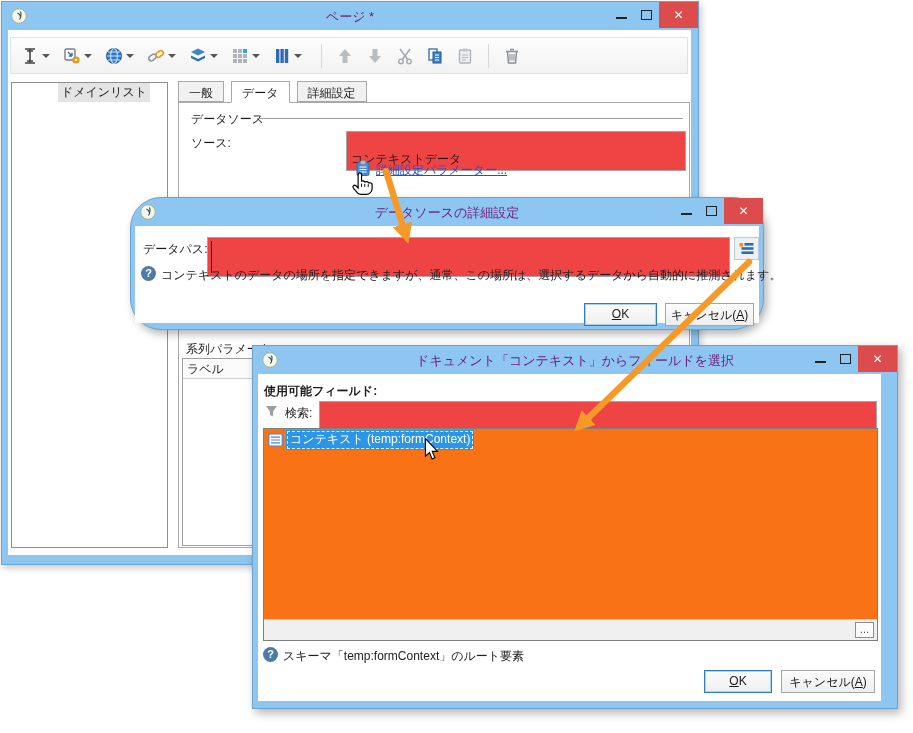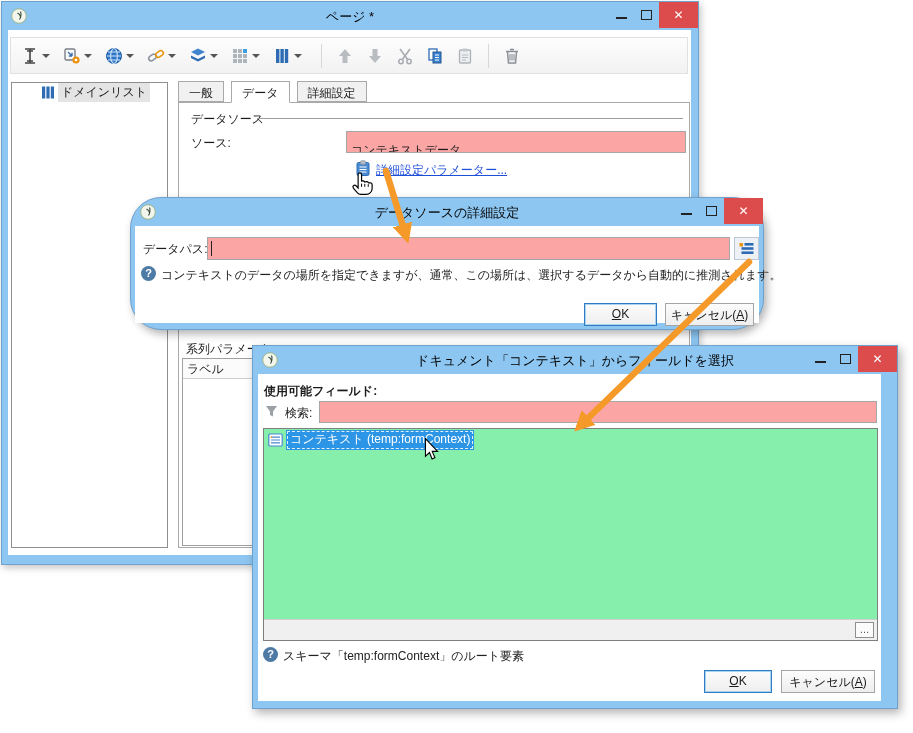--- a/index.html
+++ b/index.html
@@ -7,21 +7,21 @@
     font-family:"Liberation Sans","DejaVu Sans",sans-serif; font-size:12px; color:#1b1b1b; }
   .stage { position:relative; width:913px; height:733px; }
 
   
   .window { position:absolute; background:#8dc6f1; border:1px solid #6fa1cd; }
   .shadow1 { box-shadow:2px 3px 7px rgba(0,0,0,.22); }
   .shadow2 { box-shadow:3px 4px 9px rgba(0,0,0,.30); }
   .titlebar { position:relative; height:28px; }
   .titlebar .app-ico { position:absolute; left:9px; top:6px; width:16px; height:16px; }
   .titlebar .t-text { position:absolute; left:0; right:0; top:6px; text-align:center;
-     font-size:13px; color:#000000; white-space:nowrap; }
+     font-size:13px; color:#701a75; white-space:nowrap; }
   .controls { position:absolute; right:0; top:0; height:27px; display:flex; }
   .wbtn { width:25px; height:26px; position:relative; }
   .wbtn.close { width:39px; background:#dd4c4c; color:#fff; text-align:center;
      font-size:12px; line-height:26px; }
   .glyph-min { position:absolute; left:7px; right:7px; top:15px; border-top:2px solid #222; }
   .glyph-max { position:absolute; left:7px; top:8px; width:11px; height:10px; border:1px solid #222; }
   .client { position:absolute; left:6px; right:7px; top:28px; bottom:9px; background:#fff; }
   .client-thin { left:4px; right:4px; bottom:6px; }
 
   
@@ -33,36 +33,36 @@
   .tb-ico { width:22px; height:24px; display:flex; align-items:center; justify-content:center; }
   .caret { width:0; height:0; border-left:4px solid transparent; border-right:4px solid transparent;
      border-top:4px solid #555; margin:0 4px 0 1px; }
   .tb-sep { width:1px; height:24px; background:#d7d7d7; margin:0 8px; }
   .tb-btn { width:30px; height:26px; display:flex; align-items:center; justify-content:center; }
 
   .treepanel { position:absolute; left:3px; top:52px; width:157px; height:466px;
      background:#fff; border:1px solid #8f8f8f; }
   .tree-row { display:flex; align-items:center; height:19px; white-space:nowrap; }
   .tree-row.r1 { padding-left:5px; margin-top:4px; }
-  .tree-row.r2 { padding-left:29px; }
+  .tree-row.r2 { padding-left:29px;flex-direction:column; }
   .expander { width:9px; height:9px; border:1px solid #999; background:#fff; position:relative; margin-right:4px; }
   .expander::after { content:""; position:absolute; left:1px; right:1px; top:3px; border-top:1px solid #444; }
   .tree-label { padding:1px 3px; }
   .tree-label.sel { background:#e4e4e4; }
 
   .tabs { position:absolute; left:170px; top:51px; display:flex; z-index:3; }
   .tab { height:21px; padding:3px 10px 0; border:1px solid #a9a9a9; background:#f1f1f1;
      margin-right:7px; }
   .tab.active { background:#fff; border-bottom:1px solid #fff; height:22px; }
   .tabpane { position:absolute; left:170px; top:72px; width:512px; height:446px;
      background:#fff; border:1px solid #a9a9a9; }
 
   .grp-label { position:absolute; white-space:nowrap; }
   .grp-line { position:absolute; border-top:1px solid #9d9d9d; }
-  .field { position:absolute; background:#fca5a5; border:1px solid #a6a6a6; padding:10px 4px;
+  .field { position:absolute; background:#ef4444; border:1px solid #a6a6a6; padding:19px 4px;
      white-space:nowrap; overflow:hidden; }
   .link { color:#1d4ed8; text-decoration:underline; white-space:nowrap; }
 
   .ptable { position:absolute; left:3px; top:255px; width:505px; height:188px; border:1px solid #a0a0a0; }
   .ptable .hdr { height:20px; background:#fbfbfb; border-bottom:1px solid #cfcfcf;
      padding:2px 4px; }
 
   
   #dlg-ds { left:130px; top:197px; width:634px; height:133px; z-index:10;border-radius:31px; }
   #dlg-fs { left:252px; top:345px; width:646px; height:364px; z-index:20; }
@@ -70,21 +70,21 @@
   .hlp-ico { position:absolute; width:15px; height:15px; border-radius:50%; background:#4d7ba6;
      color:#fff; font-size:11px; font-weight:bold; text-align:center; line-height:15px; }
   .hlp-txt { position:absolute; white-space:nowrap; color:#222; }
 
   .btn { position:absolute; background:linear-gradient(#fcfcfc,#eeeeee); border:1px solid #a5a5a5;
      font-size:12px; text-align:center; padding-top:3px; }
   .btn.default { border:1px solid #2f7cc0; box-shadow:inset 0 0 0 1px #a9d3f2; }
   .u { text-decoration:underline; }
 
   .listbox { position:absolute; left:5px; top:54px; width:615px; height:213px;
-     background:#86efac; border:1px solid #7f7f7f; }
+     background:#f97316; border:1px solid #7f7f7f; }
   .list-row { display:flex; align-items:center; height:20px; padding:1px 0 0 4px; }
   .sel-item { background:#2c95e6; color:#fff; padding:1px 4px 2px; margin-left:3px;
      outline:1px dashed rgba(255,255,255,.85); outline-offset:-2px; white-space:nowrap; }
   .list-strip { position:absolute; left:0; right:0; bottom:0; height:21px; background:#f0f0f0;
      border-top:1px solid #cfcfcf; }
   .more-btn { position:absolute; right:3px; top:2px; width:19px; height:16px; background:#fbfbfb;
      border:1px solid #8e8e8e; font-size:10px; line-height:13px; text-align:center; color:#444; }
 
   .overlay { position:absolute; left:0; top:0; width:913px; height:733px; pointer-events:none; z-index:50; }
   .cursor { position:absolute; pointer-events:none; z-index:60; }

